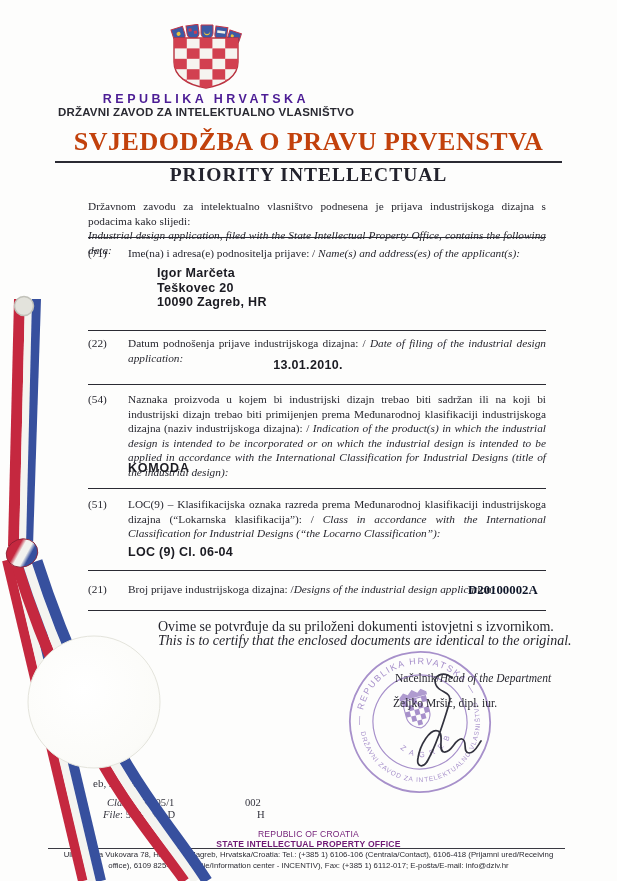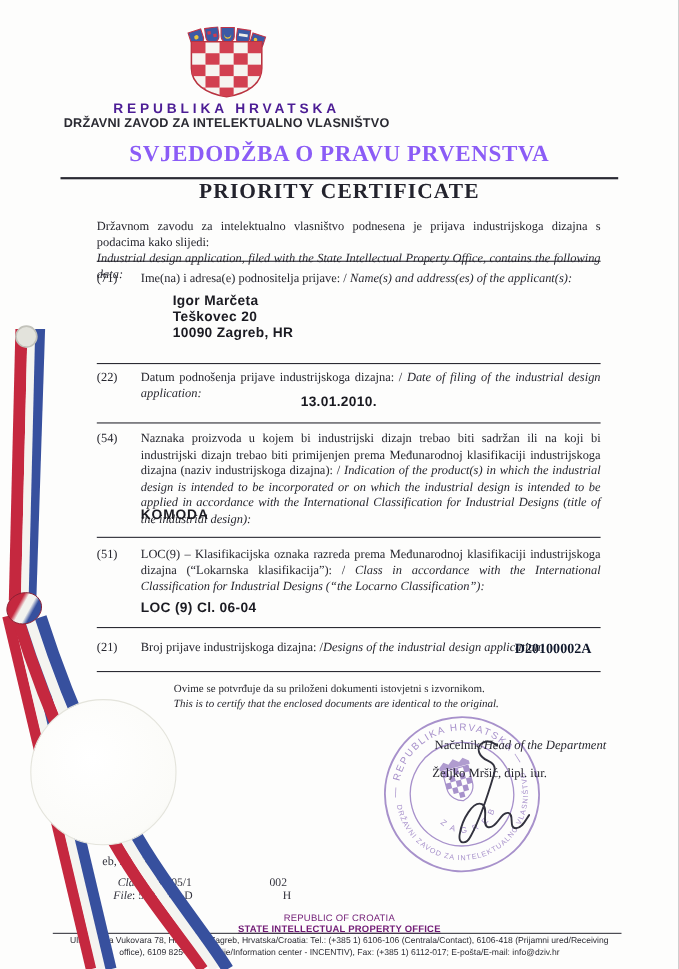--- a/index.html
+++ b/index.html
@@ -10,41 +10,41 @@
   }
   .abs{position:absolute;}
   
   .header-block{top:24px;left:0;width:412px;text-align:center;}
   .arms{display:block;margin:0 auto 2px auto;}
   .country{font-family:"Liberation Sans",sans-serif;font-weight:bold;
     font-size:12.5px;letter-spacing:3.5px;color:#4c1d95;white-space:nowrap;}
   .office{font-family:"Liberation Sans",sans-serif;font-weight:bold;
     font-size:11.5px;letter-spacing:0.2px;color:#2a2a32;white-space:nowrap;}
   .title-hr{top:127px;left:0;width:617px;text-align:center;
-    font-weight:bold;font-size:21px;letter-spacing:0.5px;color:#8b5cf6;}
+    font-weight:bold;font-size:26px;letter-spacing:0.5px;color:#c2410c;}
   .title-rule{top:161px;left:55px;width:507px;height:2px;background:#2a2a33;}
   .title-en{top:164px;left:0;width:617px;text-align:center;
     font-weight:bold;font-size:19.5px;letter-spacing:1px;color:#23232d;}
   
   .body-txt{font-size:11.3px;line-height:14.6px;text-align:justify;}
   .it{font-style:italic;}
   .intro{top:199px;left:88px;width:458px;}
   .rule{left:88px;width:458px;height:1.4px;background:#2b2b33;}
   .sec{left:88px;width:458px;}
   .sec .code{position:absolute;left:0;top:0;font-size:11.3px;}
   .sec .sec-body{margin-left:40px;}
   .val-sans{font-family:"Liberation Sans",sans-serif;font-weight:bold;
     font-size:12.5px;color:#1b1b22;letter-spacing:0.3px;line-height:14.5px;}
   .addr{top:266px;left:157px;}
   .date-val{top:358px;left:128px;width:360px;text-align:center;}
   .v54{top:461px;left:128px;letter-spacing:0.8px;}
   .v51{top:545px;left:128px;}
   .v21{top:583px;left:468px;font-family:"Liberation Serif",serif;font-weight:bold;
     font-size:12.8px;color:#0f172a;}
-  .certify{top:620px;left:158px;font-size:10px;line-height:13.8px;}
+  .certify{top:620px;left:158px;font-size:14px;line-height:13.8px;}
   .sig-role{top:672px;left:395px;font-size:11.5px;white-space:nowrap;}
   .sig-name{top:697px;left:393px;font-size:11.5px;white-space:nowrap;}
   
   .frag{font-size:11px;color:#34343e;white-space:nowrap;}
   .frag-date{top:777px;left:93px;}
   .frag-class{top:797px;left:107px;font-size:10.6px;}
   .frag-class2{top:797px;left:245px;font-size:10.6px;}
   .frag-file{top:809px;left:103px;font-size:10.6px;}
   .frag-file2{top:809px;left:257px;font-size:10.6px;}
   
@@ -158,21 +158,21 @@
               <rect x="58.2" y="55.6" width="12.8" height="10.4"></rect>
           </g>
         </g>
       </svg>
       <div class="country">REPUBLIKA HRVATSKA</div>
       <div class="office">DRŽAVNI ZAVOD ZA INTELEKTUALNO VLASNIŠTVO</div>
     </div>
 
     <div class="abs title-hr">SVJEDODŽBA O PRAVU PRVENSTVA</div>
     <div class="abs title-rule"></div>
-    <div class="abs title-en">PRIORITY CERTIFICATE</div>
+    <div class="abs title-en">PRIORITY INTELLECTUAL</div>
 
     <div class="abs intro body-txt">
       <span>Državnom zavodu za intelektualno vlasništvo podnesena je prijava industrijskoga dizajna s podacima kako slijedi:</span><br>
       <span class="it">Industrial design application, filed with the State Intellectual Property Office, contains the following data:</span>
     </div>
 
     <div class="abs rule" style="top:237px"></div>
 
     <div class="abs sec body-txt" style="top:246px">
       <span class="code">(71)</span>

